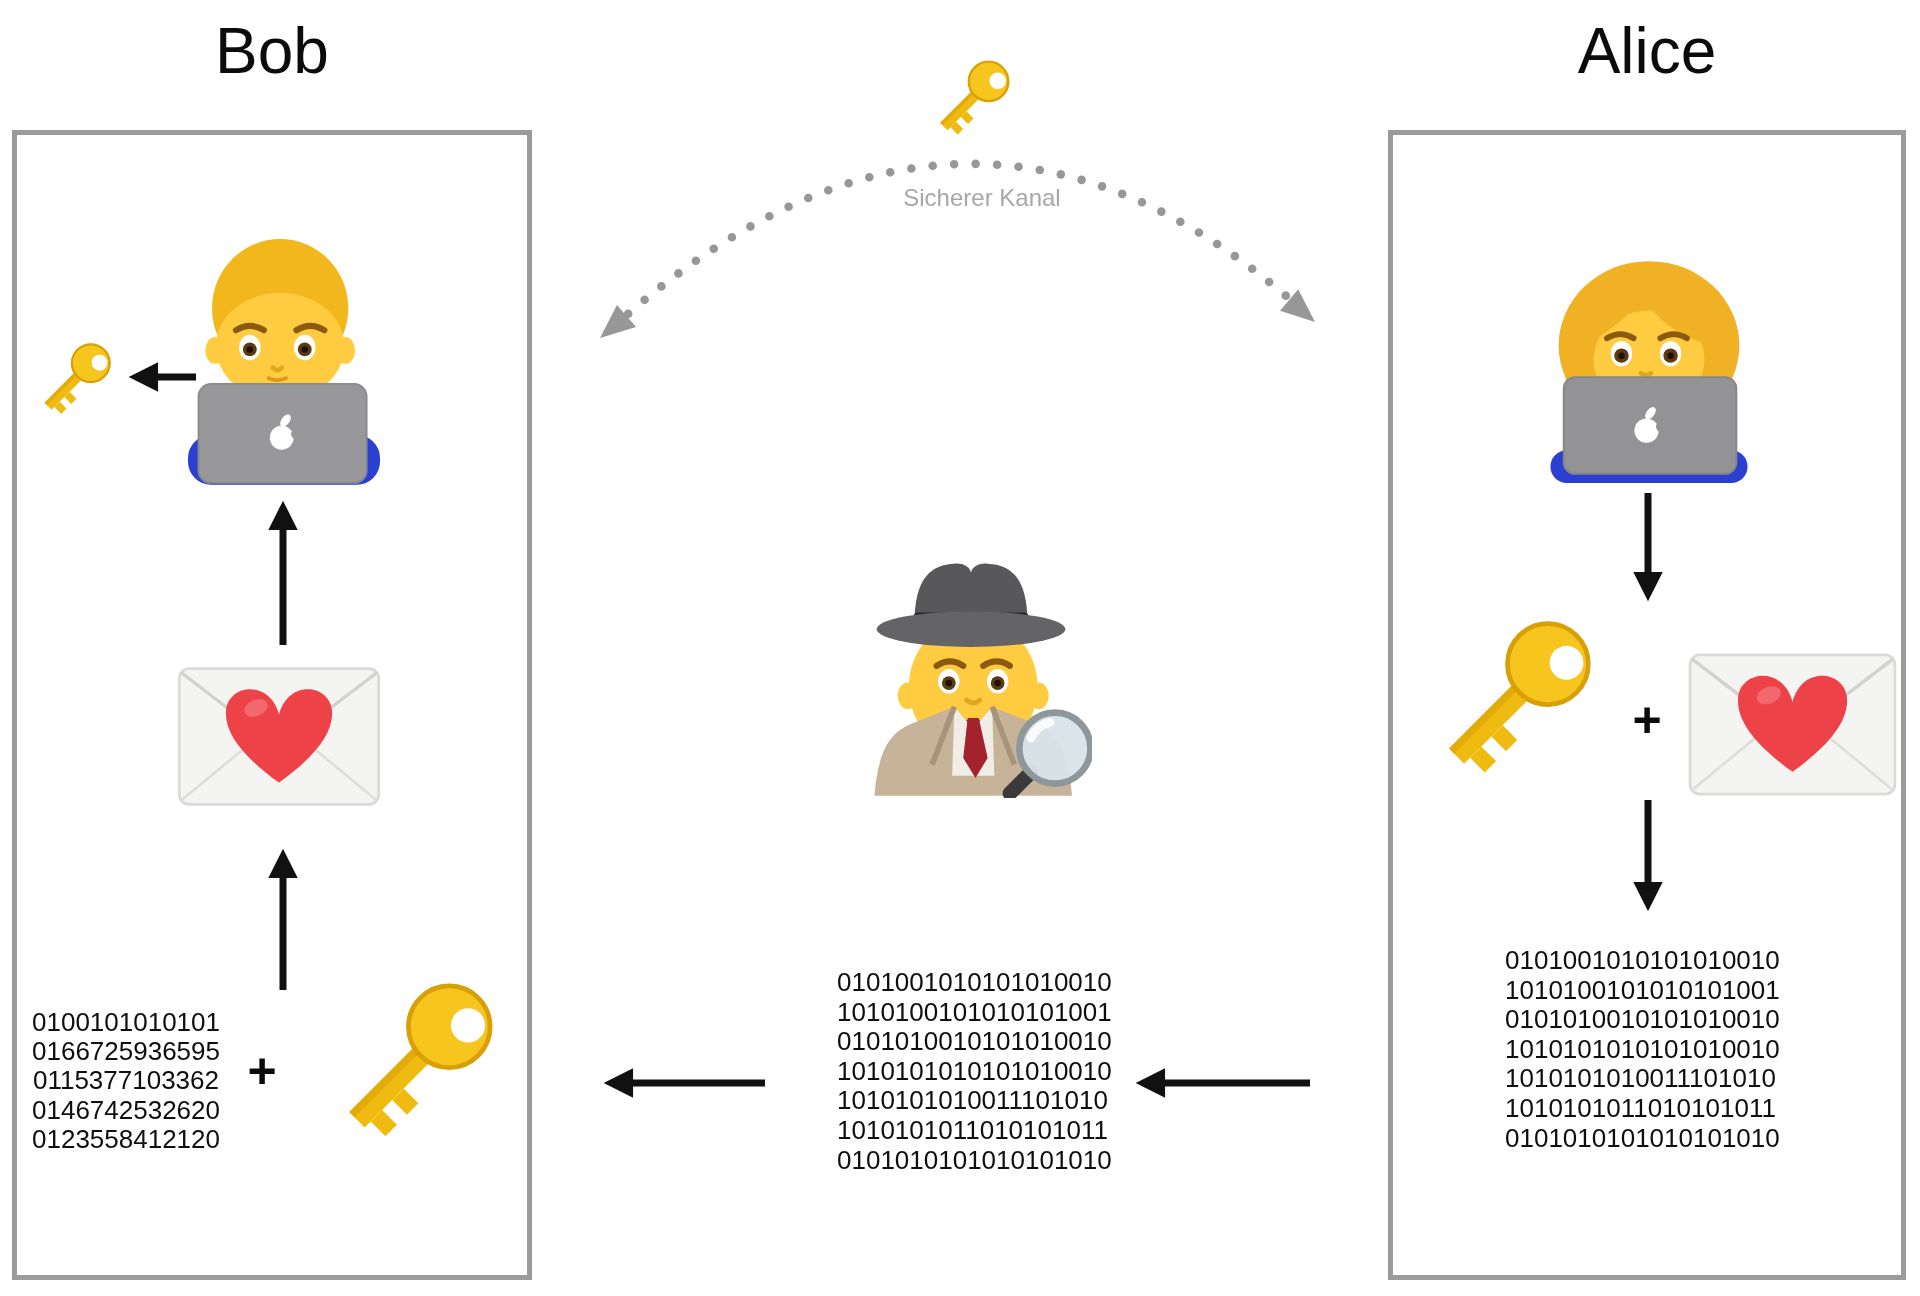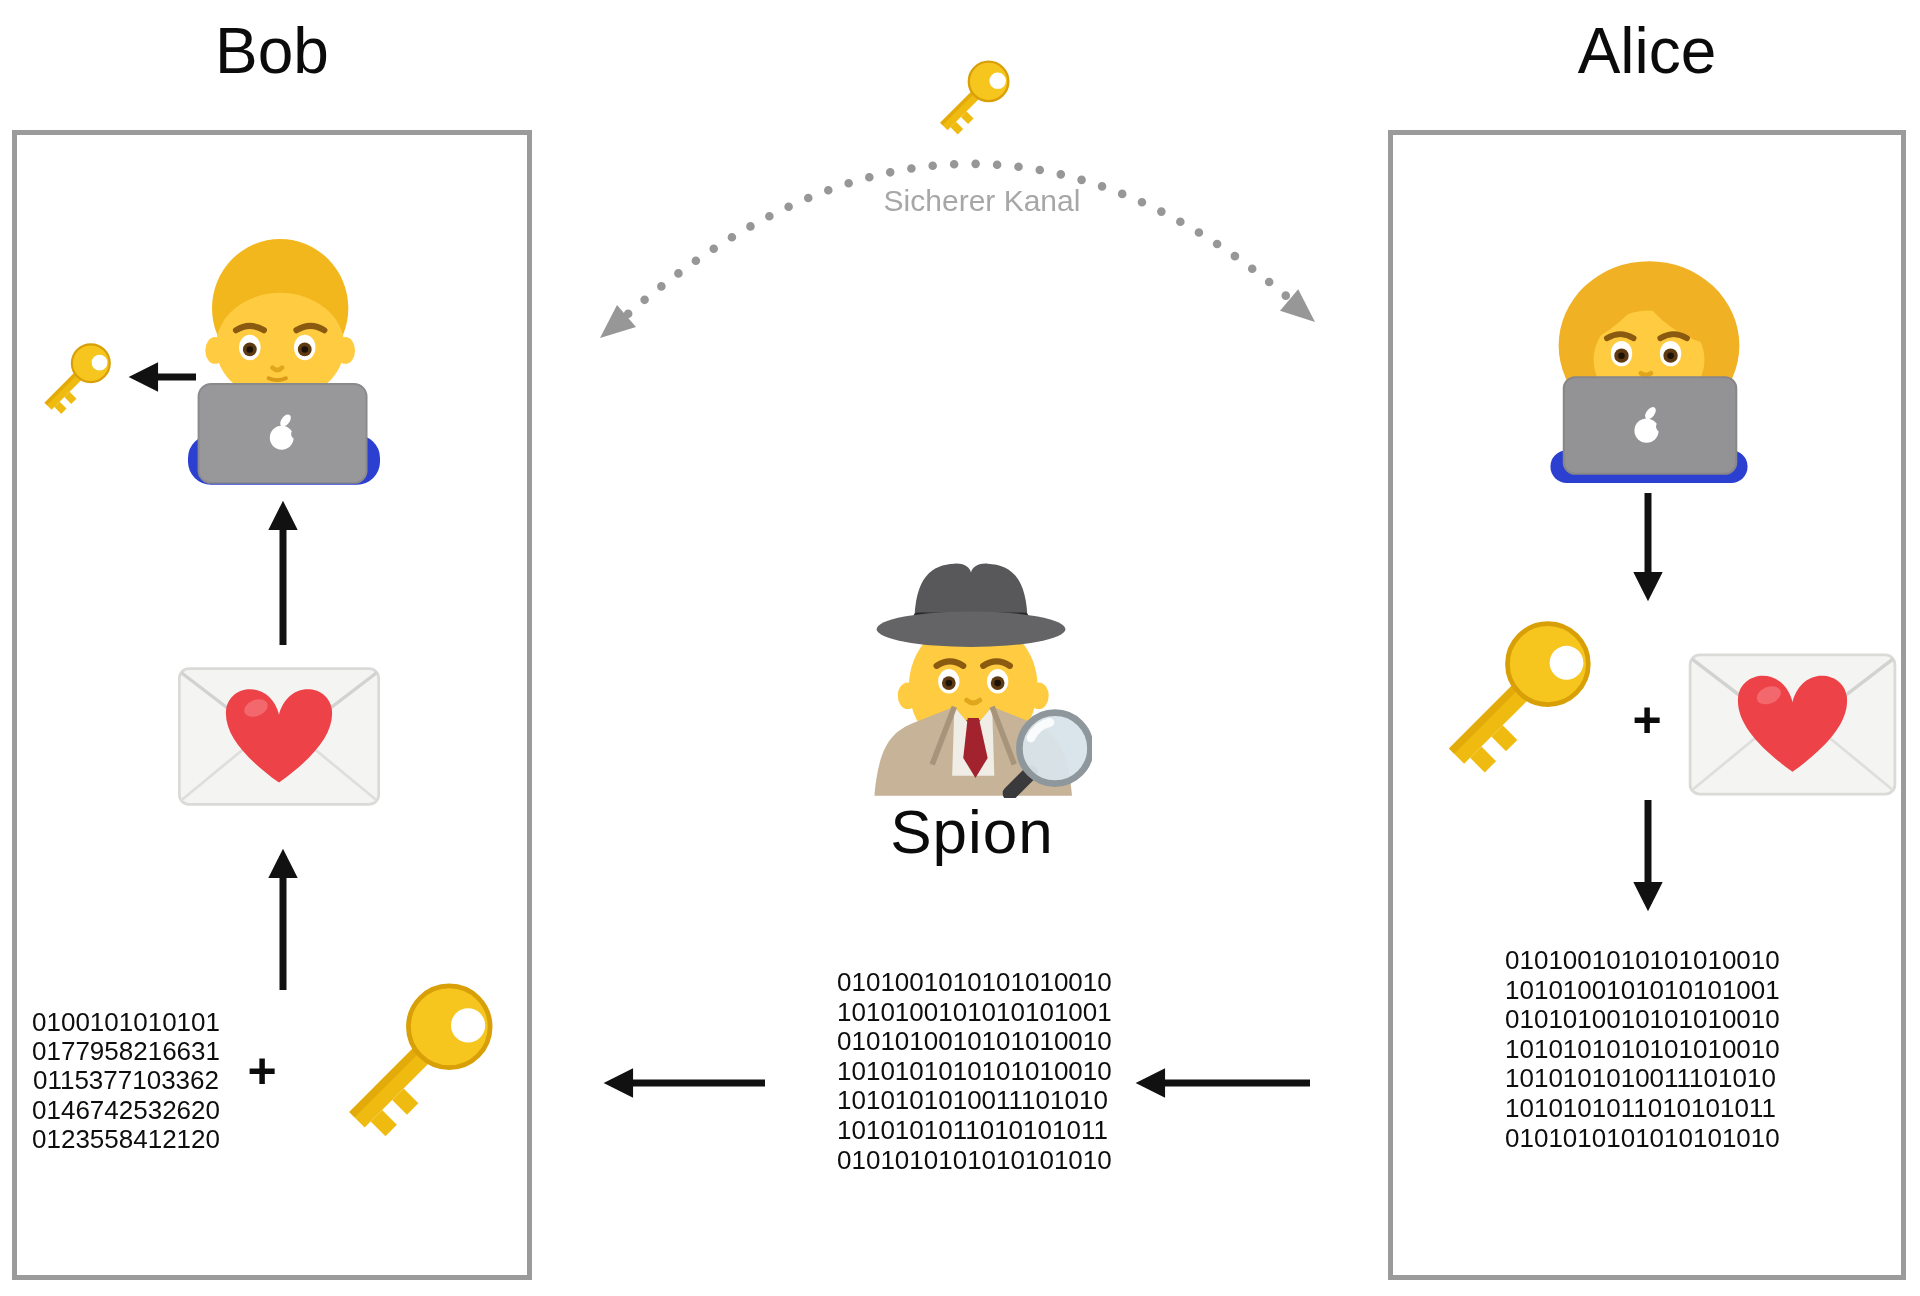--- a/index.html
+++ b/index.html
@@ -5,21 +5,21 @@
   html,body{margin:0;padding:0;background:#ffffff;}
   .canvas{position:relative;width:1920px;height:1296px;background:#ffffff;
           font-family:"Liberation Sans",sans-serif;overflow:hidden;}
   .panel{position:absolute;border:5px solid #9B9B9B;background:#ffffff;box-sizing:border-box;}
   .bob-box{left:12px;top:130px;width:520px;height:1150px;}
   .alice-box{left:1388px;top:130px;width:518px;height:1150px;}
   .title{position:absolute;font-size:64px;color:#0b0b0b;text-align:center;}
   .bob-title{left:12px;top:14px;width:520px;}
   .alice-title{left:1388px;top:14px;width:518px;}
   .channel-label{position:absolute;left:782px;top:184px;width:400px;text-align:center;
-                 font-size:30px;color:#A7A7A7;}
+                 font-size:24px;color:#A7A7A7;}
   .spy-label{position:absolute;left:772px;top:796px;width:400px;text-align:center;
              font-size:62px;letter-spacing:1px;color:#0b0b0b;}
   .binary{position:absolute;font-size:26px;color:#0e0e0e;white-space:nowrap;}
   .binary div{height:29.6px;line-height:29.6px;}
   .binary-bob{left:32px;top:1008px;text-align:center;}
   .binary-bob div{height:29.2px;line-height:29.2px;}
   .binary-mid{left:837px;top:968px;}
   .binary-alice{left:1505px;top:946px;}
   .plus{position:absolute;font-weight:700;font-size:50px;color:#0b0b0b;width:60px;text-align:center;}
   .plus-bob{left:232px;top:1042px;}
@@ -181,25 +181,24 @@
       <path d="M44 72 L49 72 L53 90 L47.5 99 L42 90 Z" fill="#A2232D"></path>
       <path d="M20 30 C20 8 28 3 38 2.5 C43 2.2 45 4.5 45.5 6.5 C46 4.5 48 2.2 53 2.5 C63 3 71 8 71 30 Z" fill="#58585A"></path>
       <rect x="19.5" y="24.5" width="52" height="6.5" rx="2" fill="#28282A"></rect>
       <ellipse cx="45.5" cy="32" rx="42.5" ry="8" fill="#646467"></ellipse>
       <line x1="72.5" y1="96.5" x2="63" y2="106" stroke="#3A3A3C" stroke-width="6.5" stroke-linecap="round"></line>
       <circle cx="83.3" cy="85.6" r="16" fill="#D8E4EA" fill-opacity="0.95" stroke="#8E979C" stroke-width="3"></circle>
       <path d="M72.5 81 A12.5 12.5 0 0 1 81 74" stroke="#FFFFFF" stroke-width="4" fill="none" opacity="0.85" stroke-linecap="round"></path>
     </svg>
   </div>
 
-  <div class="spy-label">Spion</div>
 
   <div class="binary binary-bob">
     <div>0100101010101</div>
-    <div>0177958216631</div>
+    <div>0166725936595</div>
     <div>0115377103362</div>
     <div>0146742532620</div>
     <div>0123558412120</div>
   </div>
 
   <div class="binary binary-mid">
     <div>0101001010101010010</div>
     <div>1010100101010101001</div>
     <div>0101010010101010010</div>
     <div>1010101010101010010</div>

